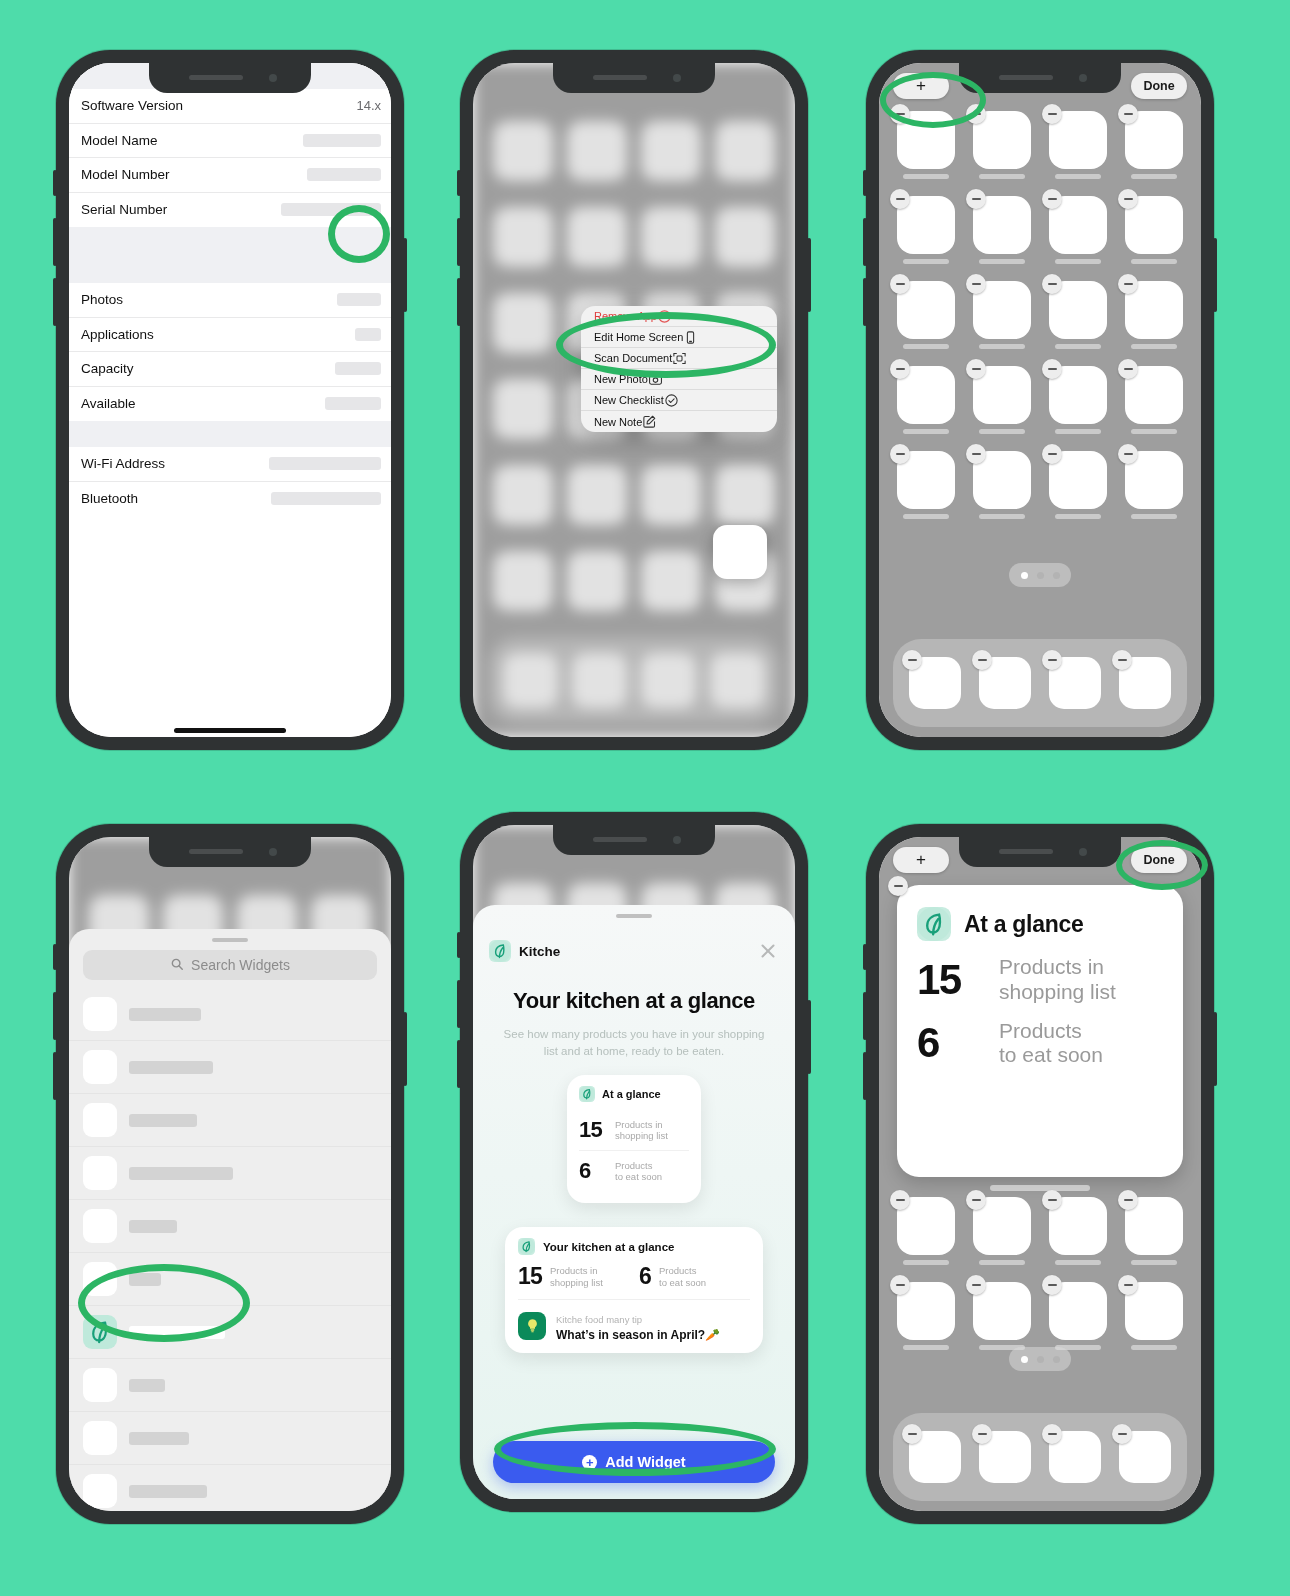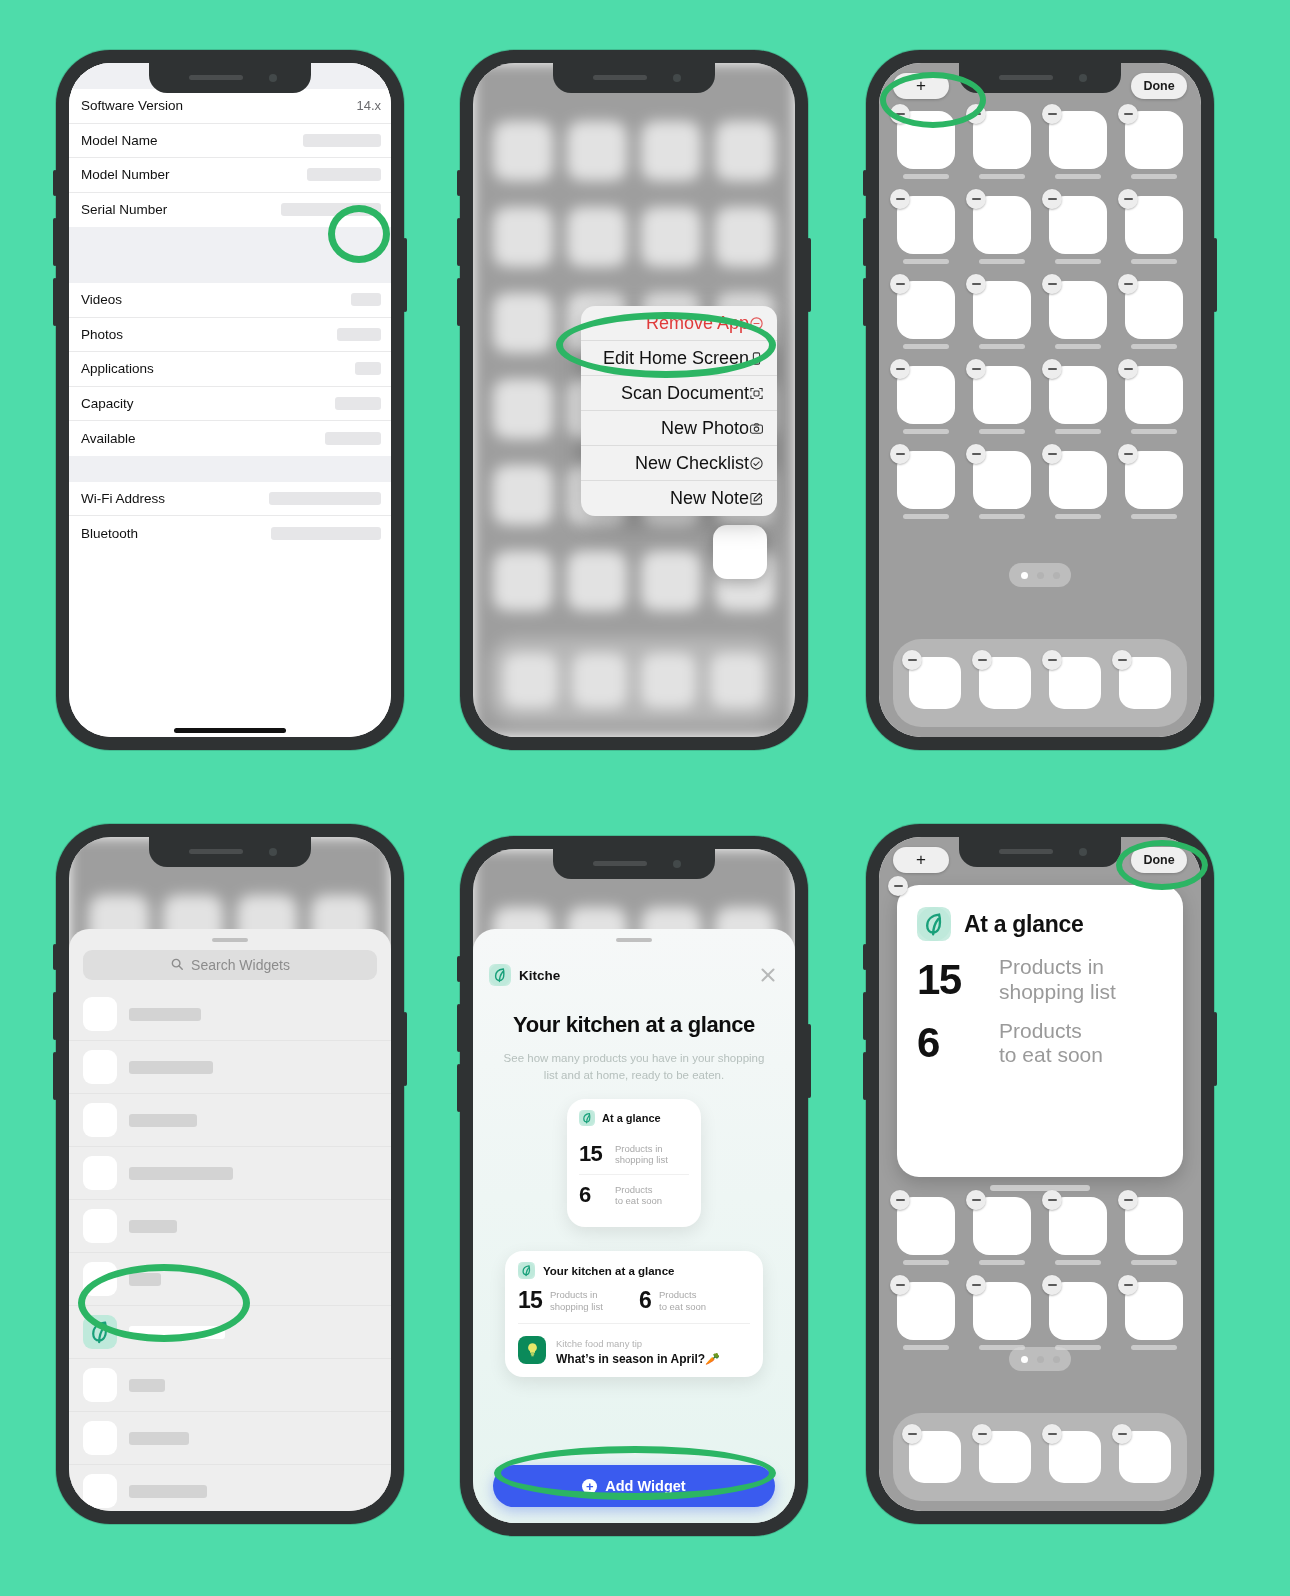--- a/index.html
+++ b/index.html
@@ -112,22 +112,22 @@
   .hs-dock .hs-icon { border-radius: 14px; }
 
   
   .ctx-menu {
     position: absolute; left: 108px; top: 243px; width: 196px;
     background: #f2f2f2; border-radius: 14px; overflow: hidden;
     box-shadow: 0 8px 24px rgba(0,0,0,.25);
     z-index: 20;
   }
   .ctx-item {
-    height: 35px; display: flex; align-items: center; justify-content: flex-end;
-    padding: 0 13px; font-size: 18px; color: #111;
+    height: 21px; display: flex; align-items: center; justify-content: flex-start;
+    padding: 0 13px; font-size: 11px; color: #111;
     border-bottom: 1px solid #dcdcdc;
   }
   .ctx-item:last-child { border-bottom: none; }
   .ctx-item.danger { color: #e03b3b; }
   .ctx-ic { width: 15px; height: 15px; opacity: .85; }
   .ctx-ic svg { width: 100%; height: 100%; display: block; }
 
   .sharp-app {
     position: absolute; width: 54px; height: 54px; border-radius: 14px;
     background: #fff; z-index: 15;
@@ -333,25 +333,20 @@
             </div>
             <div class="row">
               <span class="label">Serial Number</span>
               <span class="filler"></span>
               <span class="val-bar" style="width: 100px;"></span>
             </div>
           </div>
         <div class="sec-gap"></div>
         <div class="sec-gap tall"></div>
         <div class="list" id="s3">
-            <div class="row">
-              <span class="label">Videos</span>
-              <span class="filler"></span>
-              <span class="val-bar" style="width: 30px;"></span>
-            </div>
             <div class="row">
               <span class="label">Photos</span>
               <span class="filler"></span>
               <span class="val-bar" style="width: 44px;"></span>
             </div>
             <div class="row">
               <span class="label">Applications</span>
               <span class="filler"></span>
               <span class="val-bar" style="width: 26px;"></span>
             </div>
@@ -766,21 +761,21 @@
               <div class="wrow-ic"></div>
               <div class="wrow-bar" style="width: 78px;"></div>
             </div>
           </div>
       </div>
     </div>
 
     <div class="hl-ellipse" style="left:22px; top:440px; width:172px; height:78px;"></div>
   </div>
 
-  <div class="phone" style="left:460px; top:836px;">
+  <div class="phone" style="left:460px; top:812px;">
     <div class="btn-side btn-left-1"></div>
     <div class="btn-side btn-left-2"></div>
     <div class="btn-side btn-left-3"></div>
     <div class="btn-side btn-right-1"></div>
     <div class="screen">
       <div class="hs hs-blur">
         <div class="hs-grid" id="hs5grid">
             <div class="hs-icon"></div>
             <div class="hs-icon"></div>
             <div class="hs-icon"></div>

